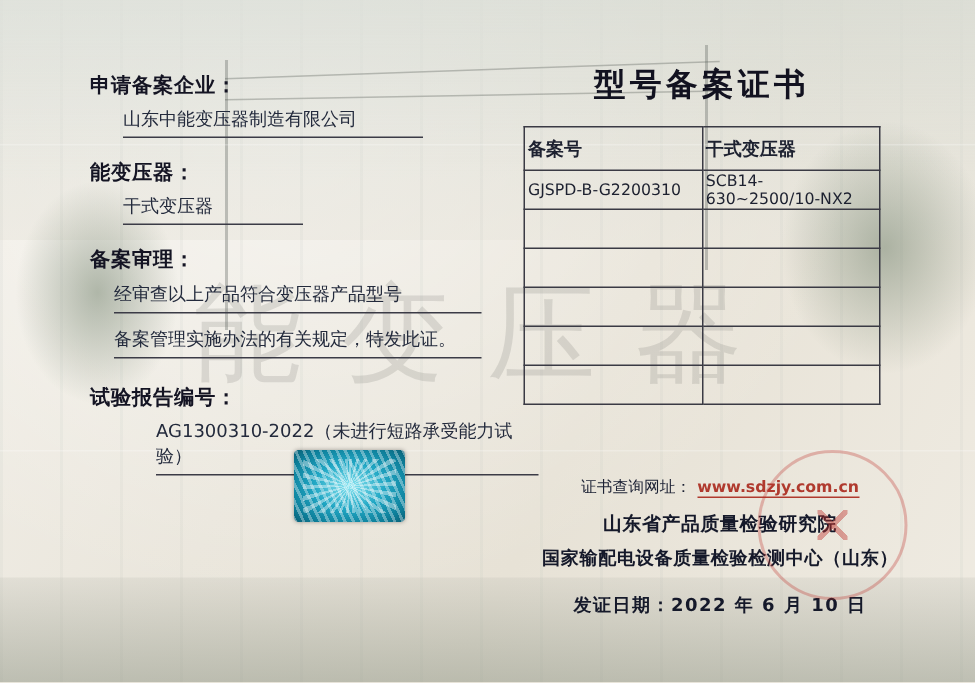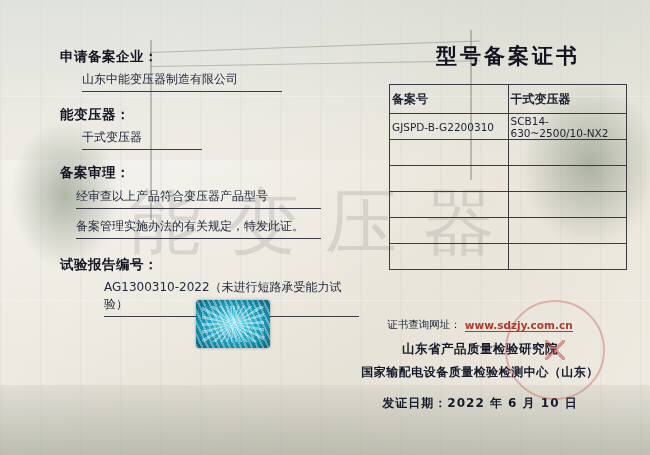--- a/index.html
+++ b/index.html
@@ -73,21 +73,21 @@
   .fvalue.w150{width:120px;}
   .fvalue.w210{width:190px;}
   .review-lines{margin-top:6px;margin-left:16px;}
   .rline{
     font-size:12px;color:#232a3c;border-bottom:1px solid #3b3b46;
     padding-bottom:3px;margin-bottom:9px;width:245px;display:block;
   }
   .gap{height:8px;}
 
   
-  .right{position:absolute;left:388px;top:42px;width:240px;}
+  .right{position:absolute;left:348px;top:42px;width:240px;}
   .title{
     text-align:center;font-size:21px;font-weight:bold;color:#121220;
     letter-spacing:3px;margin-bottom:14px;
     font-family:"DejaVu Sans","Liberation Sans",sans-serif;
   }
   table.reg{
     border-collapse:collapse;width:238px;margin:0 auto;
     table-layout:fixed;
   }
   table.reg th, table.reg td{

